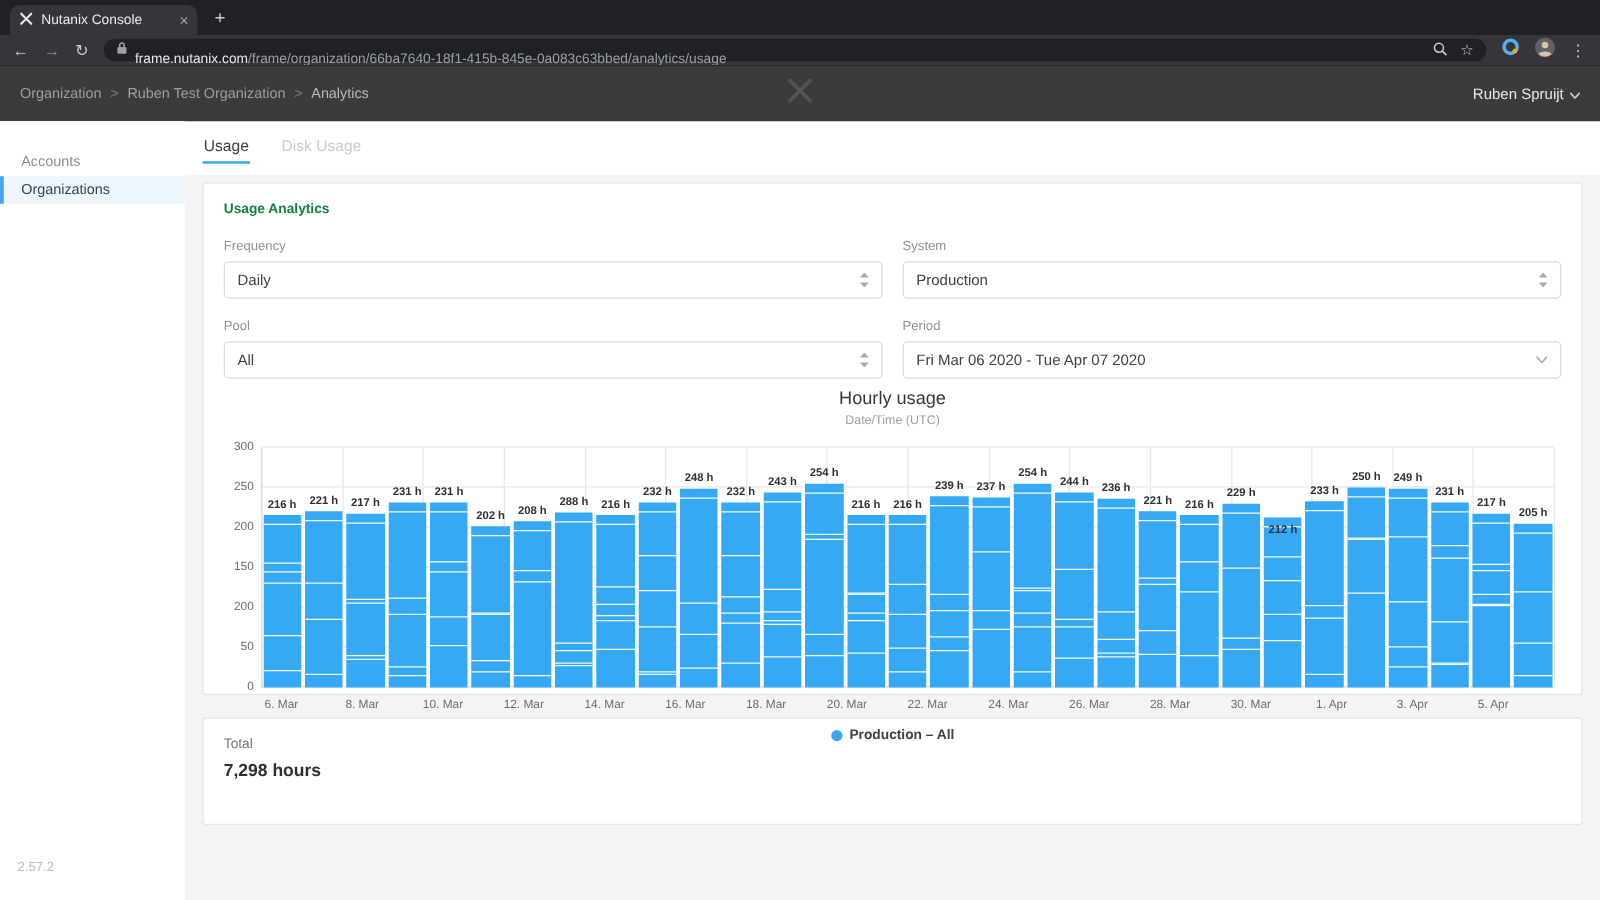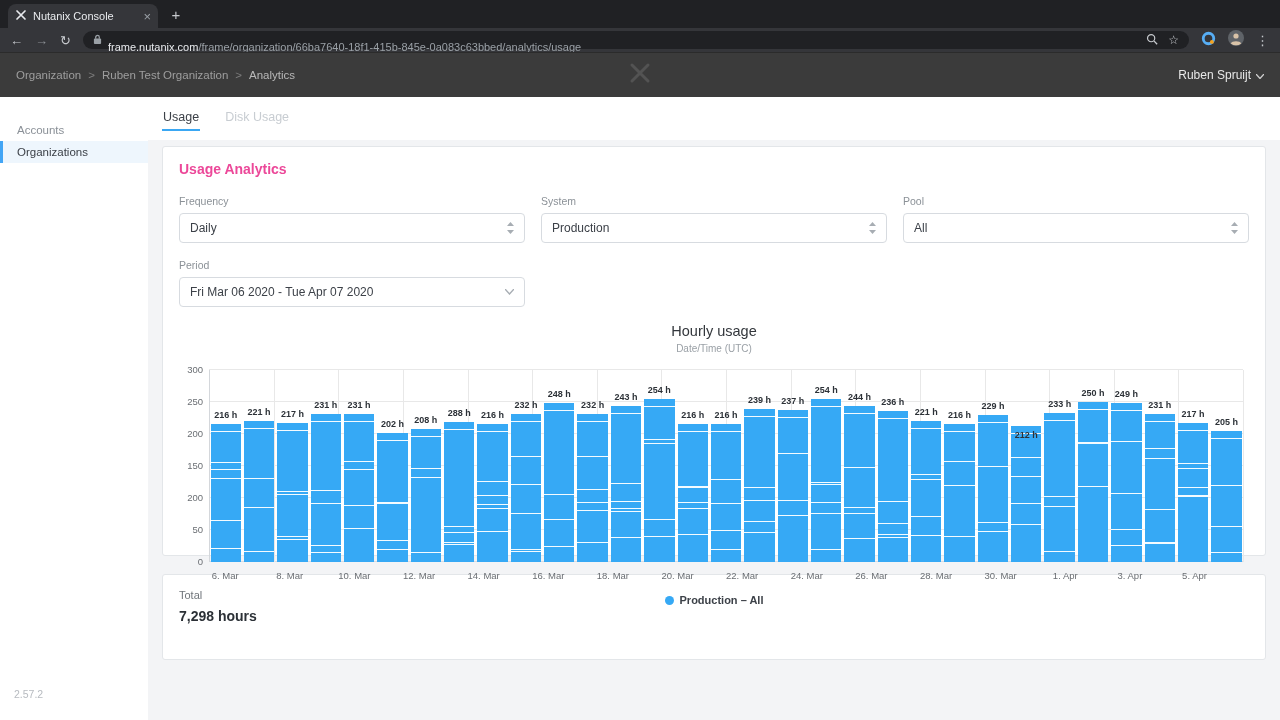--- a/index.html
+++ b/index.html
@@ -46,29 +46,29 @@
 
   .mainarea { flex:1; background:#f3f4f6; display:flex; flex-direction:column; }
   .pagetabs { height:43px; background:#fff; display:flex; align-items:center; gap:24px; padding-left:14px; }
   .ptab { font-size:12.5px; color:#3c4148; padding:4px 1px 5px; border-bottom:2px solid transparent; }
   .ptab.active { border-bottom-color:#3aa7f3; }
   .ptab.disabled { color:#c8cdd2; }
 
   .content { flex:1; padding:6px 14px; }
   .card { background:#fff; border:1px solid #e3e6e9; border-radius:3px; }
   .usage-card { height:410px; padding:14px 16px; }
-  .card-title { font-size:14px; font-weight:700; color:#ec4899; }
-
-  .filters { display:grid; grid-template-columns:repeat(3,1fr); gap:16px; margin-top:18px; }
+  .card-title { font-size:11px; font-weight:700; color:#15803d; }
+
+  .filters { display:grid; grid-template-columns:repeat(2,1fr); gap:16px; margin-top:18px; }
   .flabel { font-size:10.5px; color:#8b9197; margin-bottom:6px; }
   .fselect { height:30px; border:1px solid #d7dbe0; border-radius:4px; background:#fff;
              display:flex; align-items:center; justify-content:space-between; padding:0 10px;
              font-size:12px; color:#3c4148; }
 
-  .chart { margin-top:16px; }
+  .chart { margin-top:8px; }
   .ctitle { text-align:center; font-size:14.5px; color:#33373c; }
   .csub { text-align:center; font-size:10px; color:#9aa0a6; margin-top:4px; }
   .plotwrap { position:relative; height:192px; margin:16px 6px 0 30px; }
   .plot { position:relative; width:100%; height:100%; }
   .hgrid { position:absolute; left:0; right:0; height:1px; background:#e8e8e8; }
   .hgrid.base { background:#d9dbe0; }
   .vgrid { position:absolute; top:0; bottom:0; width:1px; background:#e8e8e8; }
   .vgrid.axis { background:#d4d7db; }
   .ylab { position:absolute; left:-34px; width:28px; text-align:right; font-size:9.5px; color:#6a6e73; }
   .barslayer { position:absolute; inset:0; display:flex; align-items:flex-end; }

